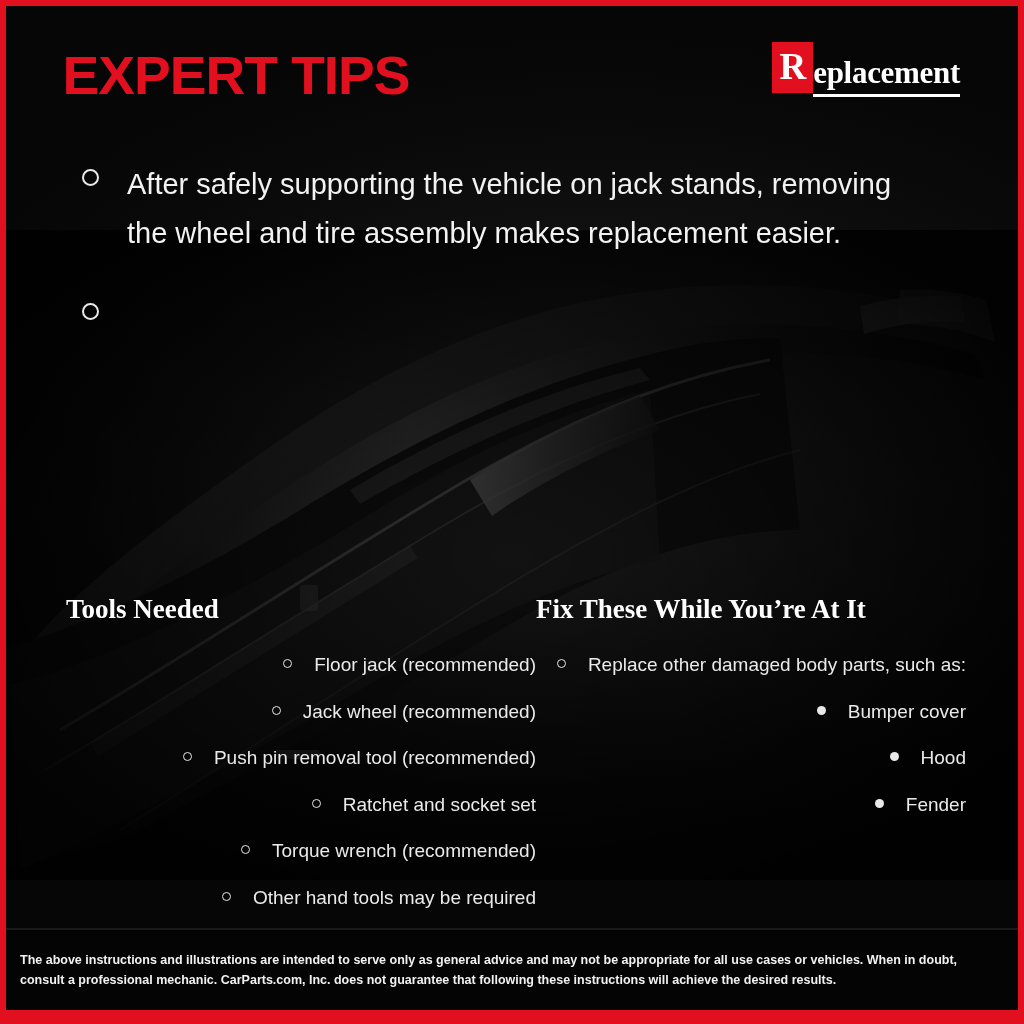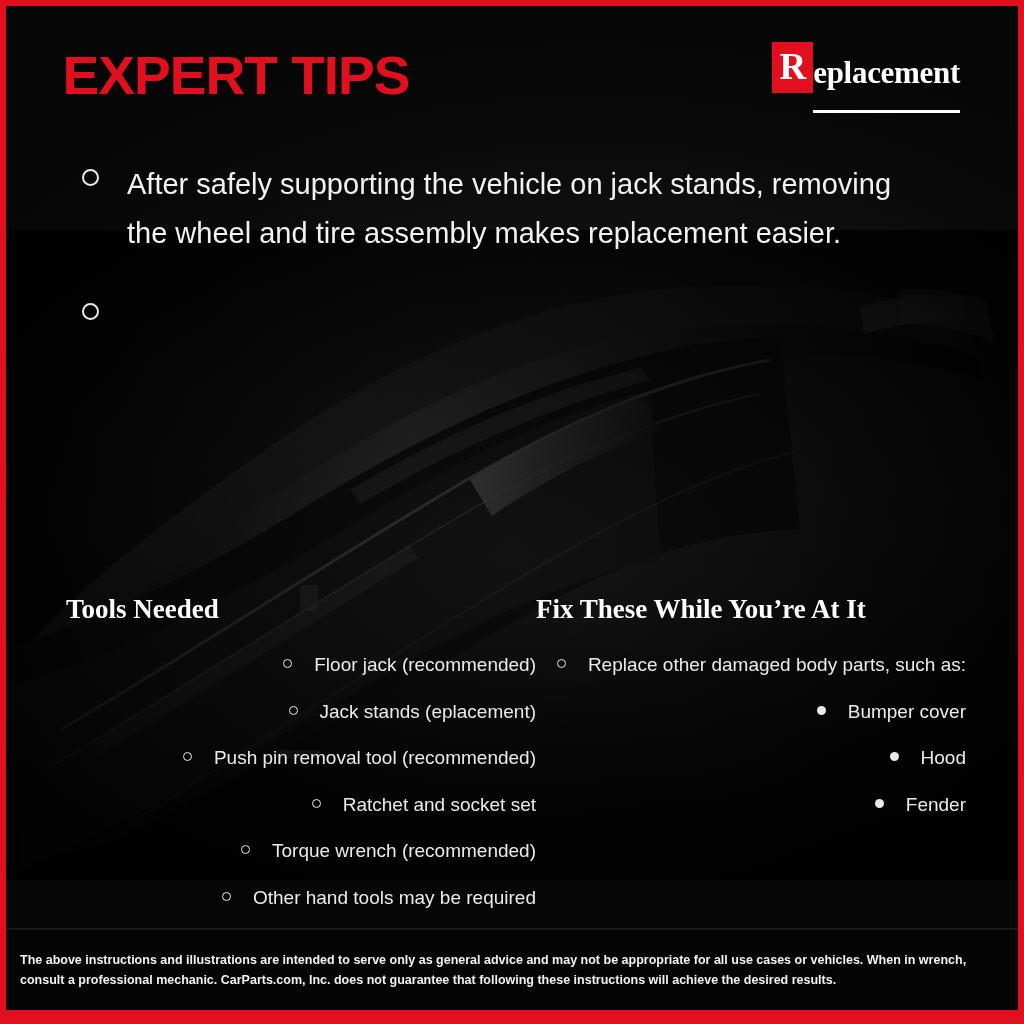--- a/index.html
+++ b/index.html
@@ -40,21 +40,21 @@
     background:#e2101f; color:#fff;
     font-size:37px; font-weight:bold; line-height:1;
     padding:4px 7px 6px 7px;
     font-family:"Liberation Serif", serif;
   }
   .logo-word {
     color:#fff; font-size:31px; font-weight:bold;
     font-family:"Liberation Serif", serif;
     line-height:1; padding-top:9px; letter-spacing:-0.3px;
     border-bottom:3px solid #ffffff;
-    padding-bottom:22px;
+    padding-bottom:6px;
   }
   .logo-box-wrap { border-bottom:3px solid #ffffff; padding-bottom:0px; }
 
   
   .tips { position:absolute; left:82px; top:160px; width:850px; }
   .tip { display:flex; margin-bottom:36px; }
   .tip .bullet {
     width:17px; height:17px; border:2px solid #e9e9e9; border-radius:50%;
     flex:0 0 auto; margin-top:9px; margin-right:28px;
   }
@@ -186,21 +186,21 @@
   <div class="cols">
     <div class="col-left">
       <div class="col-h">Tools Needed</div>
       <ul class="plain">
         <li>
             <span class="dot-o"></span>
             <span>Floor jack (recommended)</span>
           </li>
         <li>
             <span class="dot-o"></span>
-            <span>Jack stands (eplacement)</span>
+            <span>Jack wheel (recommended)</span>
           </li>
         <li>
             <span class="dot-o"></span>
             <span>Push pin removal tool (recommended)</span>
           </li>
         <li>
             <span class="dot-o"></span>
             <span>Ratchet and socket set</span>
           </li>
         <li>
@@ -233,20 +233,20 @@
           </li>
         <li>
             <span class="dot-f"></span>
             <span>Fender</span>
           </li>
       </ul>
     </div>
   </div>
 
   <div class="footer">
-    <p>The above instructions and illustrations are intended to serve only as general advice and may not be appropriate for all use cases or vehicles. When in wrench, consult a professional mechanic. CarParts.com, Inc. does not guarantee that following these instructions will achieve the desired results.</p>
+    <p>The above instructions and illustrations are intended to serve only as general advice and may not be appropriate for all use cases or vehicles. When in doubt, consult a professional mechanic. CarParts.com, Inc. does not guarantee that following these instructions will achieve the desired results.</p>
   </div>
 
   <div class="frame-top"></div>
   <div class="frame-bottom"></div>
   <div class="frame-left"></div>
   <div class="frame-right"></div>
 </div>
 
 </body></html>

